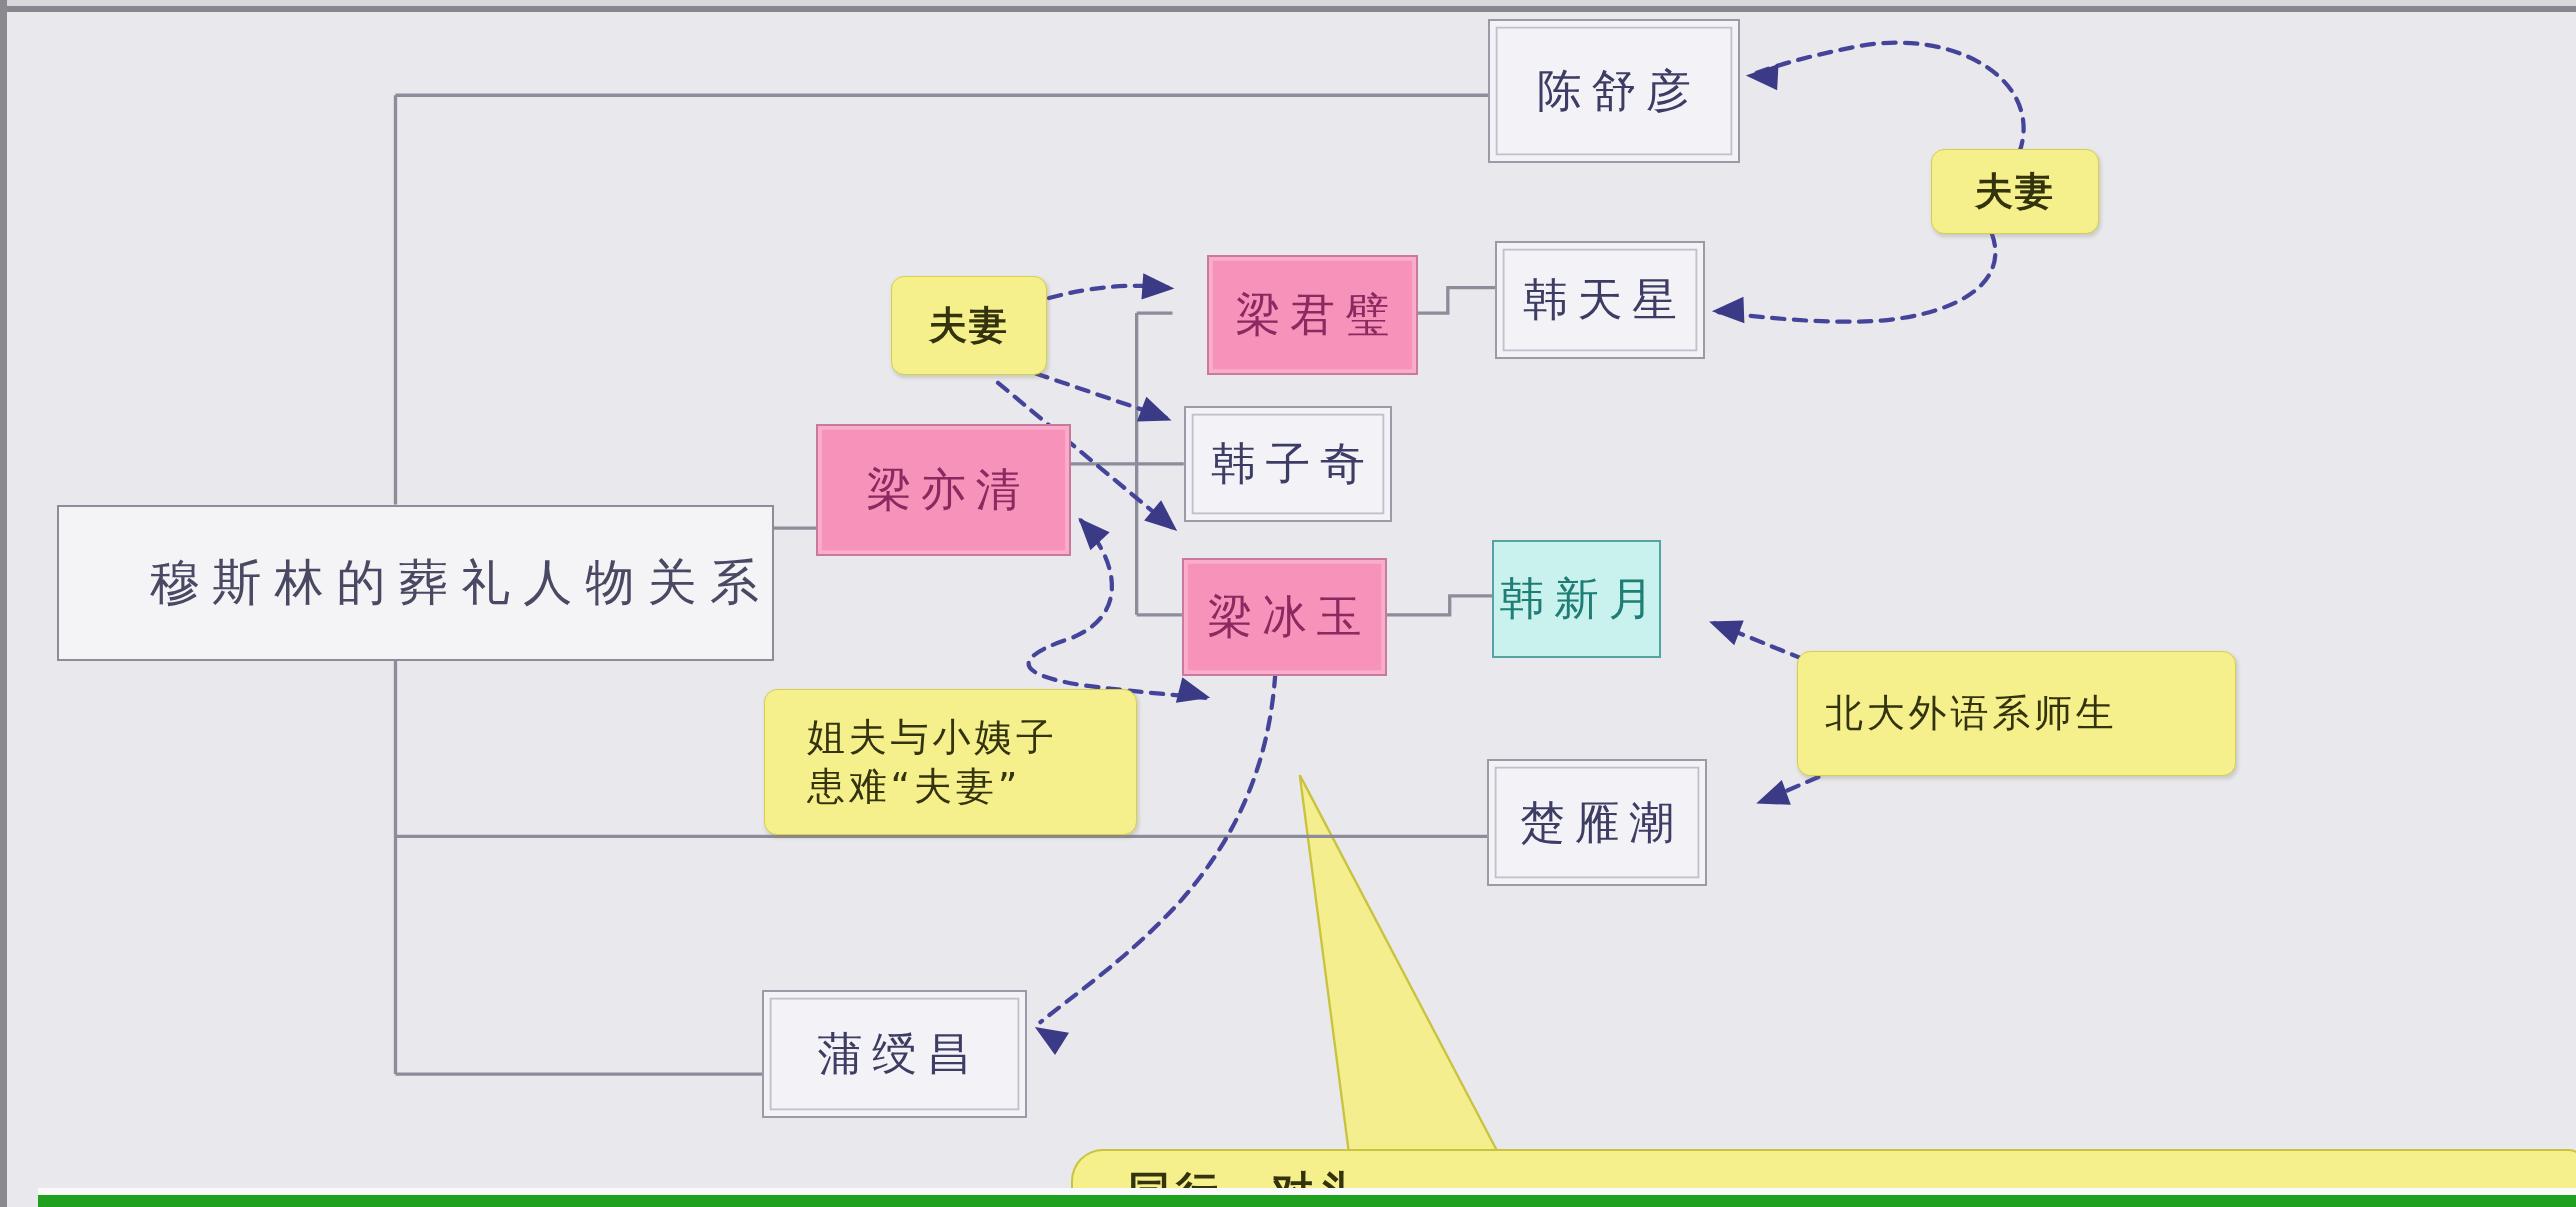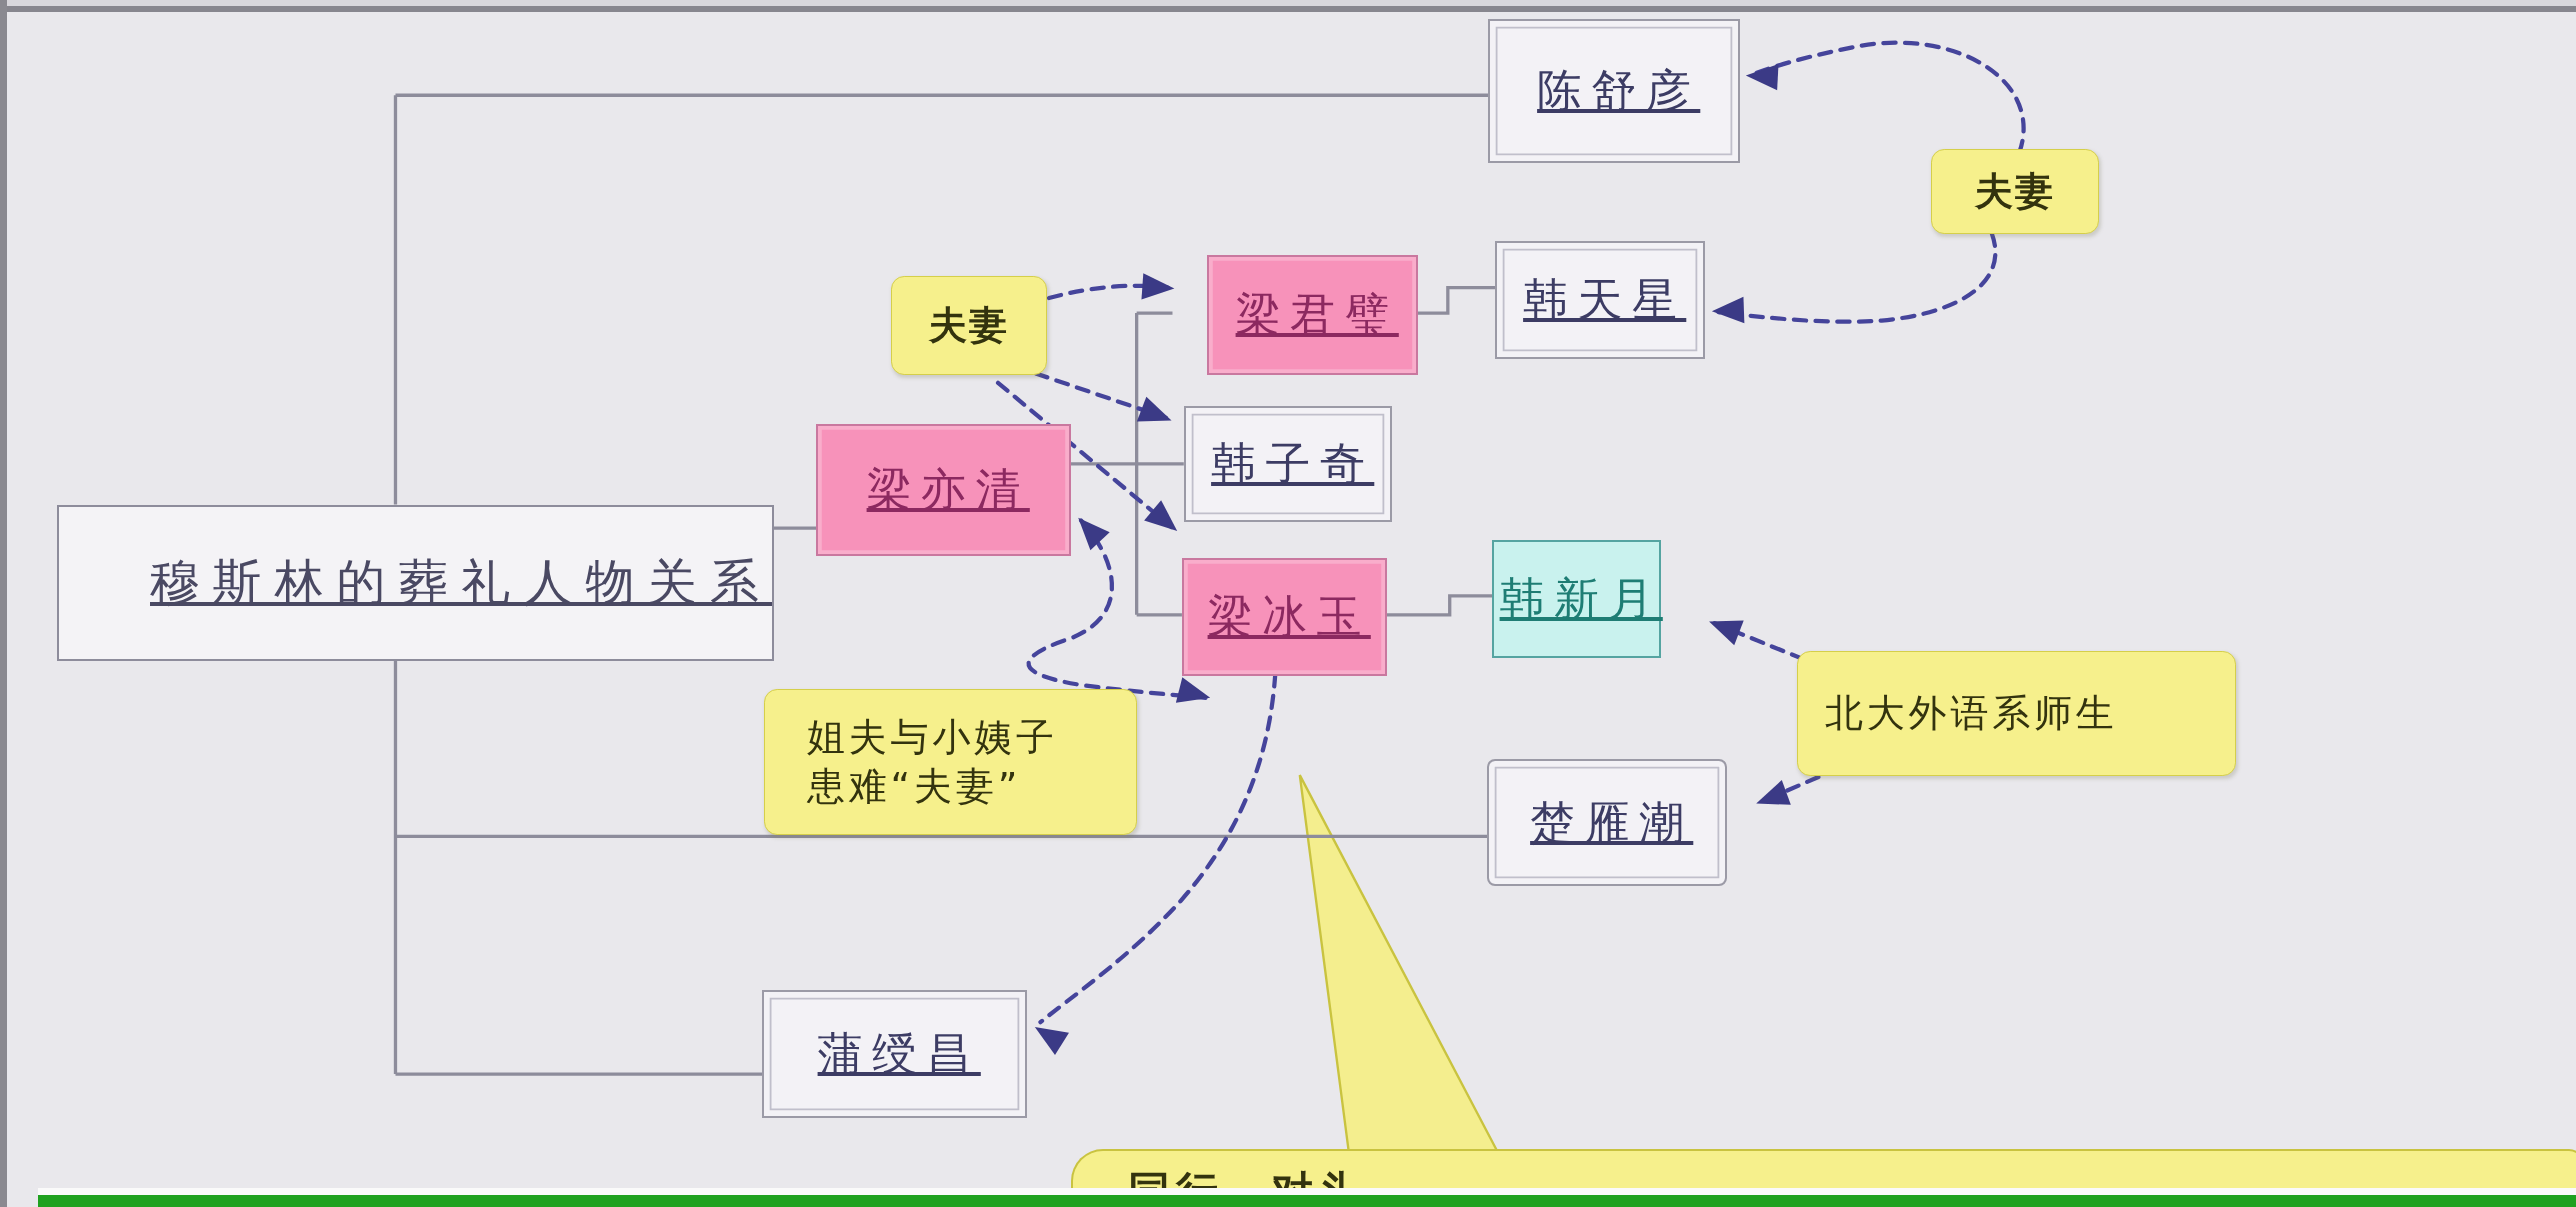--- a/index.html
+++ b/index.html
@@ -18,21 +18,21 @@
   .edge-left{position:absolute;left:0;top:0;width:6.6px;height:100%;background:#8a8990;}
   .white-row{position:absolute;left:38px;top:1188px;width:2538px;height:8.5px;background:#fafafa;}
   .green-bar{position:absolute;left:38px;top:1195px;width:2538px;height:12.3px;background:var(--green);}
   .node{position:absolute;display:flex;align-items:center;justify-content:center;
         box-sizing:border-box;color:var(--navy);}
   .whitebox{background:var(--box-fill);border:2.8px solid #9b9aa6;
         box-shadow:inset 0 0 0 5.7px var(--box-fill), inset 0 0 0 7.5px rgba(150,150,168,.55);}
   .pinkbox{background:var(--pink);border:2.8px solid var(--pink-border);color:var(--pink-text);
         box-shadow:inset 0 0 0 3.8px rgba(255,255,255,.25);}
   .cyanbox{background:var(--cyan);border:2.8px solid var(--cyan-border);color:var(--cyan-text);}
-  .name{font-size:45px;letter-spacing:9.4px;text-indent:9.4px;font-weight:500;white-space:nowrap;text-decoration:underline;}
+  .name{font-size:45px;letter-spacing:9.4px;text-indent:9.4px;font-weight:500;white-space:nowrap;}
   .titlebox{position:absolute;left:57px;top:505px;width:717px;height:156px;box-sizing:border-box;
         background:#f4f3f6;border:2.8px solid var(--line);display:flex;align-items:center;justify-content:flex-end;}
   .titlebox .name{font-size:49px;letter-spacing:13.2px;color:#4a4963;}
   .note{position:absolute;background:var(--yellow);border:1.9px solid var(--yellow-border);
         border-radius:13.2px;box-sizing:border-box;color:var(--note-text);
         display:flex;flex-direction:column;justify-content:center;
         box-shadow:1.9px 2.8px 3.8px rgba(120,120,90,.25);}
   .note .ln{font-size:38px;letter-spacing:3.8px;line-height:1.28;white-space:nowrap;}
   .couple{align-items:center;}
   .couple .ln{font-size:38px;font-weight:600;letter-spacing:1.9px;}
@@ -121,21 +121,21 @@
   </div>
 
   <div class="node pinkbox" style="left:1182px;top:558px;width:205px;height:118px;">
     <span class="name">梁冰玉</span>
   </div>
 
   <div class="node cyanbox" style="left:1492px;top:540px;width:169px;height:118px;">
     <span class="name">韩新月</span>
   </div>
 
-  <div class="node whitebox" style="left:1487px;top:759px;width:240px;height:127px;border-radius:8px;">
+  <div class="node whitebox" style="left:1487px;top:759px;width:220px;height:127px;">
     <span class="name">楚雁潮</span>
   </div>
 
   <div class="node whitebox" style="left:762px;top:990px;width:265px;height:128px;">
     <span class="name">蒲绶昌</span>
   </div>
 
   <div class="note couple" style="left:1931px;top:149px;width:168px;height:85px;">
     <span class="ln">夫妻</span>
   </div>

